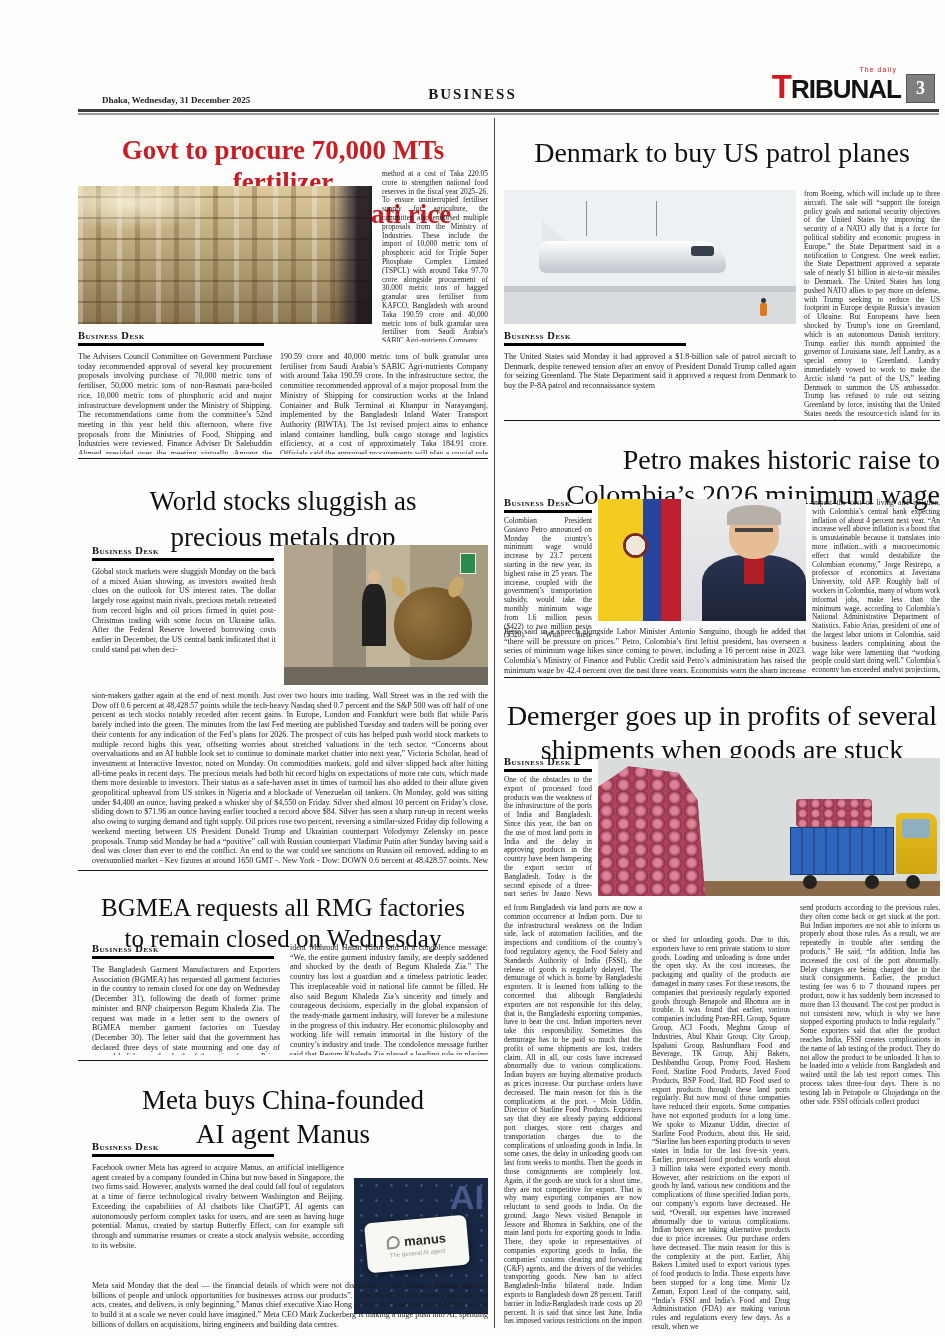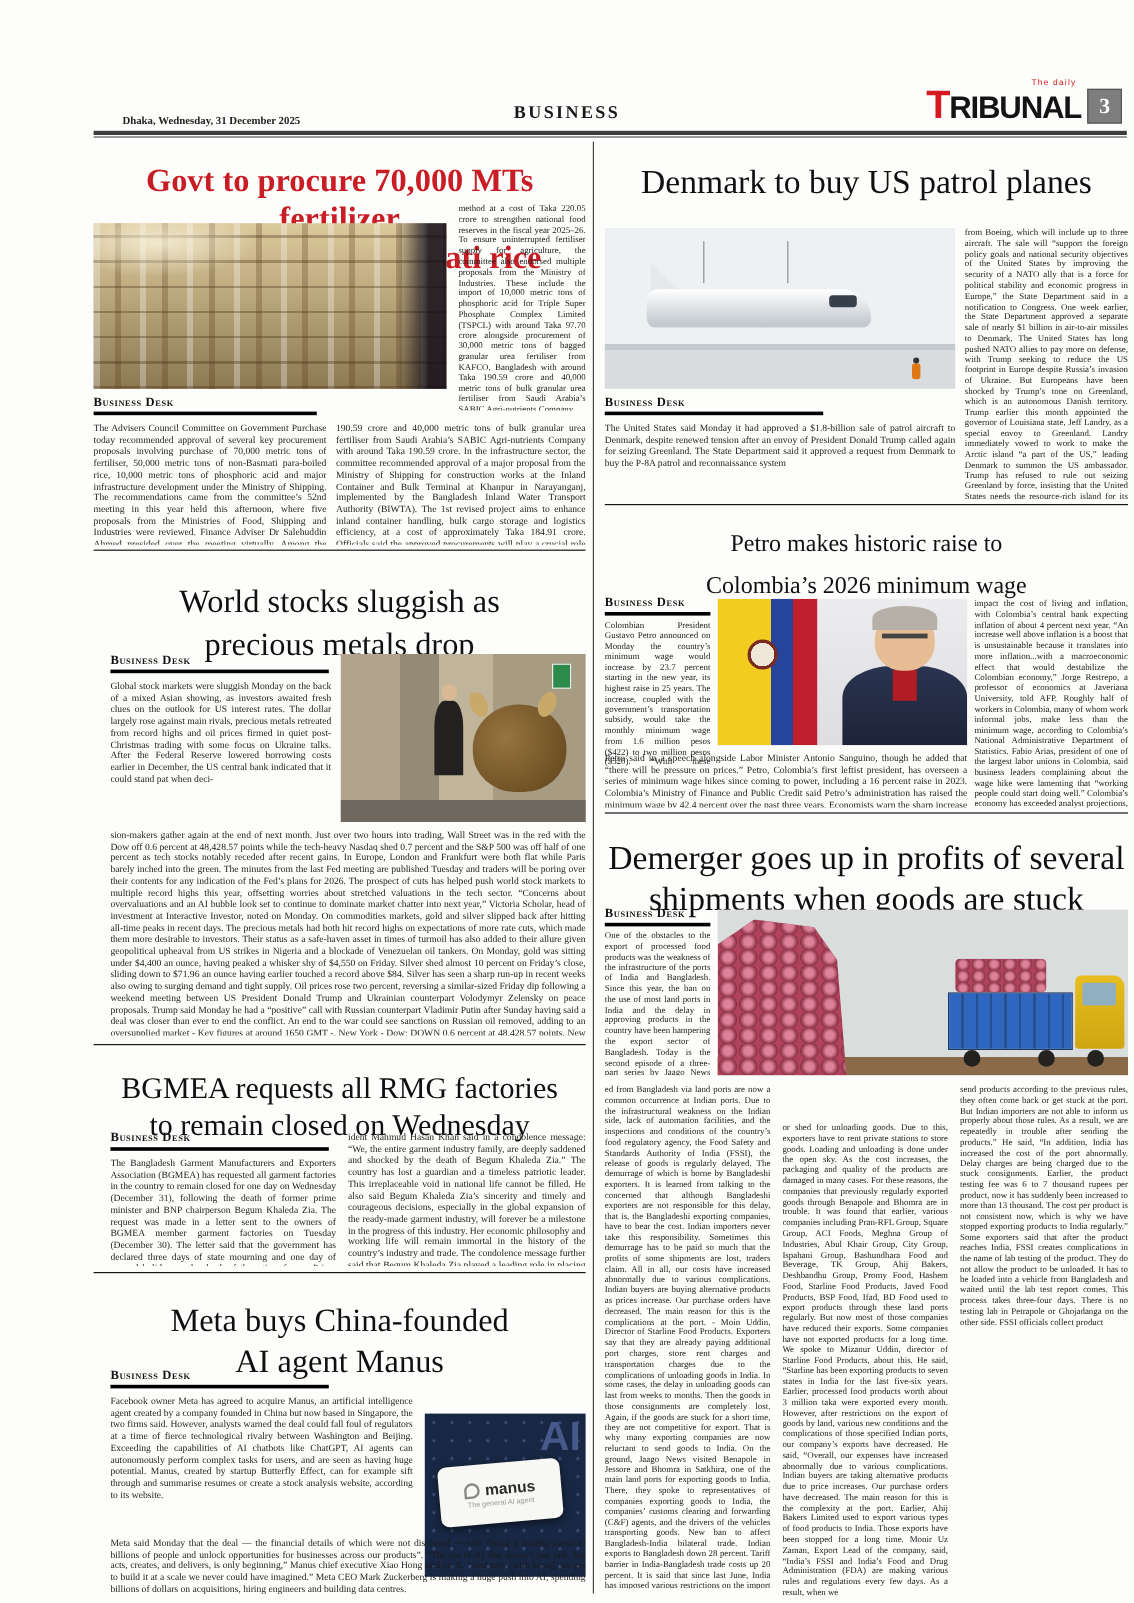--- a/index.html
+++ b/index.html
@@ -98,21 +98,21 @@
      background:linear-gradient(180deg,#ffffff,#c3c9cf 90%);border-radius:18px 48px 14px 14px;}
   .cockpit{position:absolute;left:64%;top:42%;width:8%;height:7%;background:#37404a;border-radius:3px;}
   .tailfin{position:absolute;left:13%;top:22%;width:9%;height:18%;background:#e6e9ec;
      clip-path:polygon(0 0,100% 100%,0 100%);}
   .antenna{position:absolute;width:1px;height:26%;background:#8a9096;top:8%;}
   .antenna.a1{left:28%;} .antenna.a2{left:52%;}
   .worker{position:absolute;right:10%;bottom:6%;width:7px;height:13px;background:#e07818;border-radius:2px;}
   .worker:before{content:"";position:absolute;left:1px;top:-5px;width:5px;height:5px;border-radius:50%;background:#333;}
   
   #pt{left:504px;top:420px;width:436px;height:255px;}
-  #pt .hl{top:2px;font-size:20px;line-height:35px;}
+  #pt .hl{top:2px;font-size:28px;line-height:35px;text-align:right;}
   #pt .desk{top:76px;left:0;width:88px;}
   #pt .mini{top:96px;left:0;width:88px;height:122px;}
   #pt .photo{top:78px;left:94px;width:208px;height:122px;background:linear-gradient(180deg,#ececee,#dddde2);}
   #pt .rcol{top:78px;left:308px;width:128px;height:174px;}
   #pt .body{top:206px;left:0;width:302px;height:46px;}
   .flag{position:absolute;left:0;top:0;width:40%;height:100%;
      background:linear-gradient(90deg,#f2cc1e 0 54%,#27449c 54% 76%,#c01f2e 76% 100%);}
   .emblem{position:absolute;left:12%;top:28%;width:12%;height:20%;border-radius:50%;
      background:radial-gradient(circle,#efe8d8 0 55%,#7a2b20 56% 100%);}
   .p-head{position:absolute;left:63%;top:9%;width:24%;height:40%;border-radius:46%;background:#e6bd94;}

